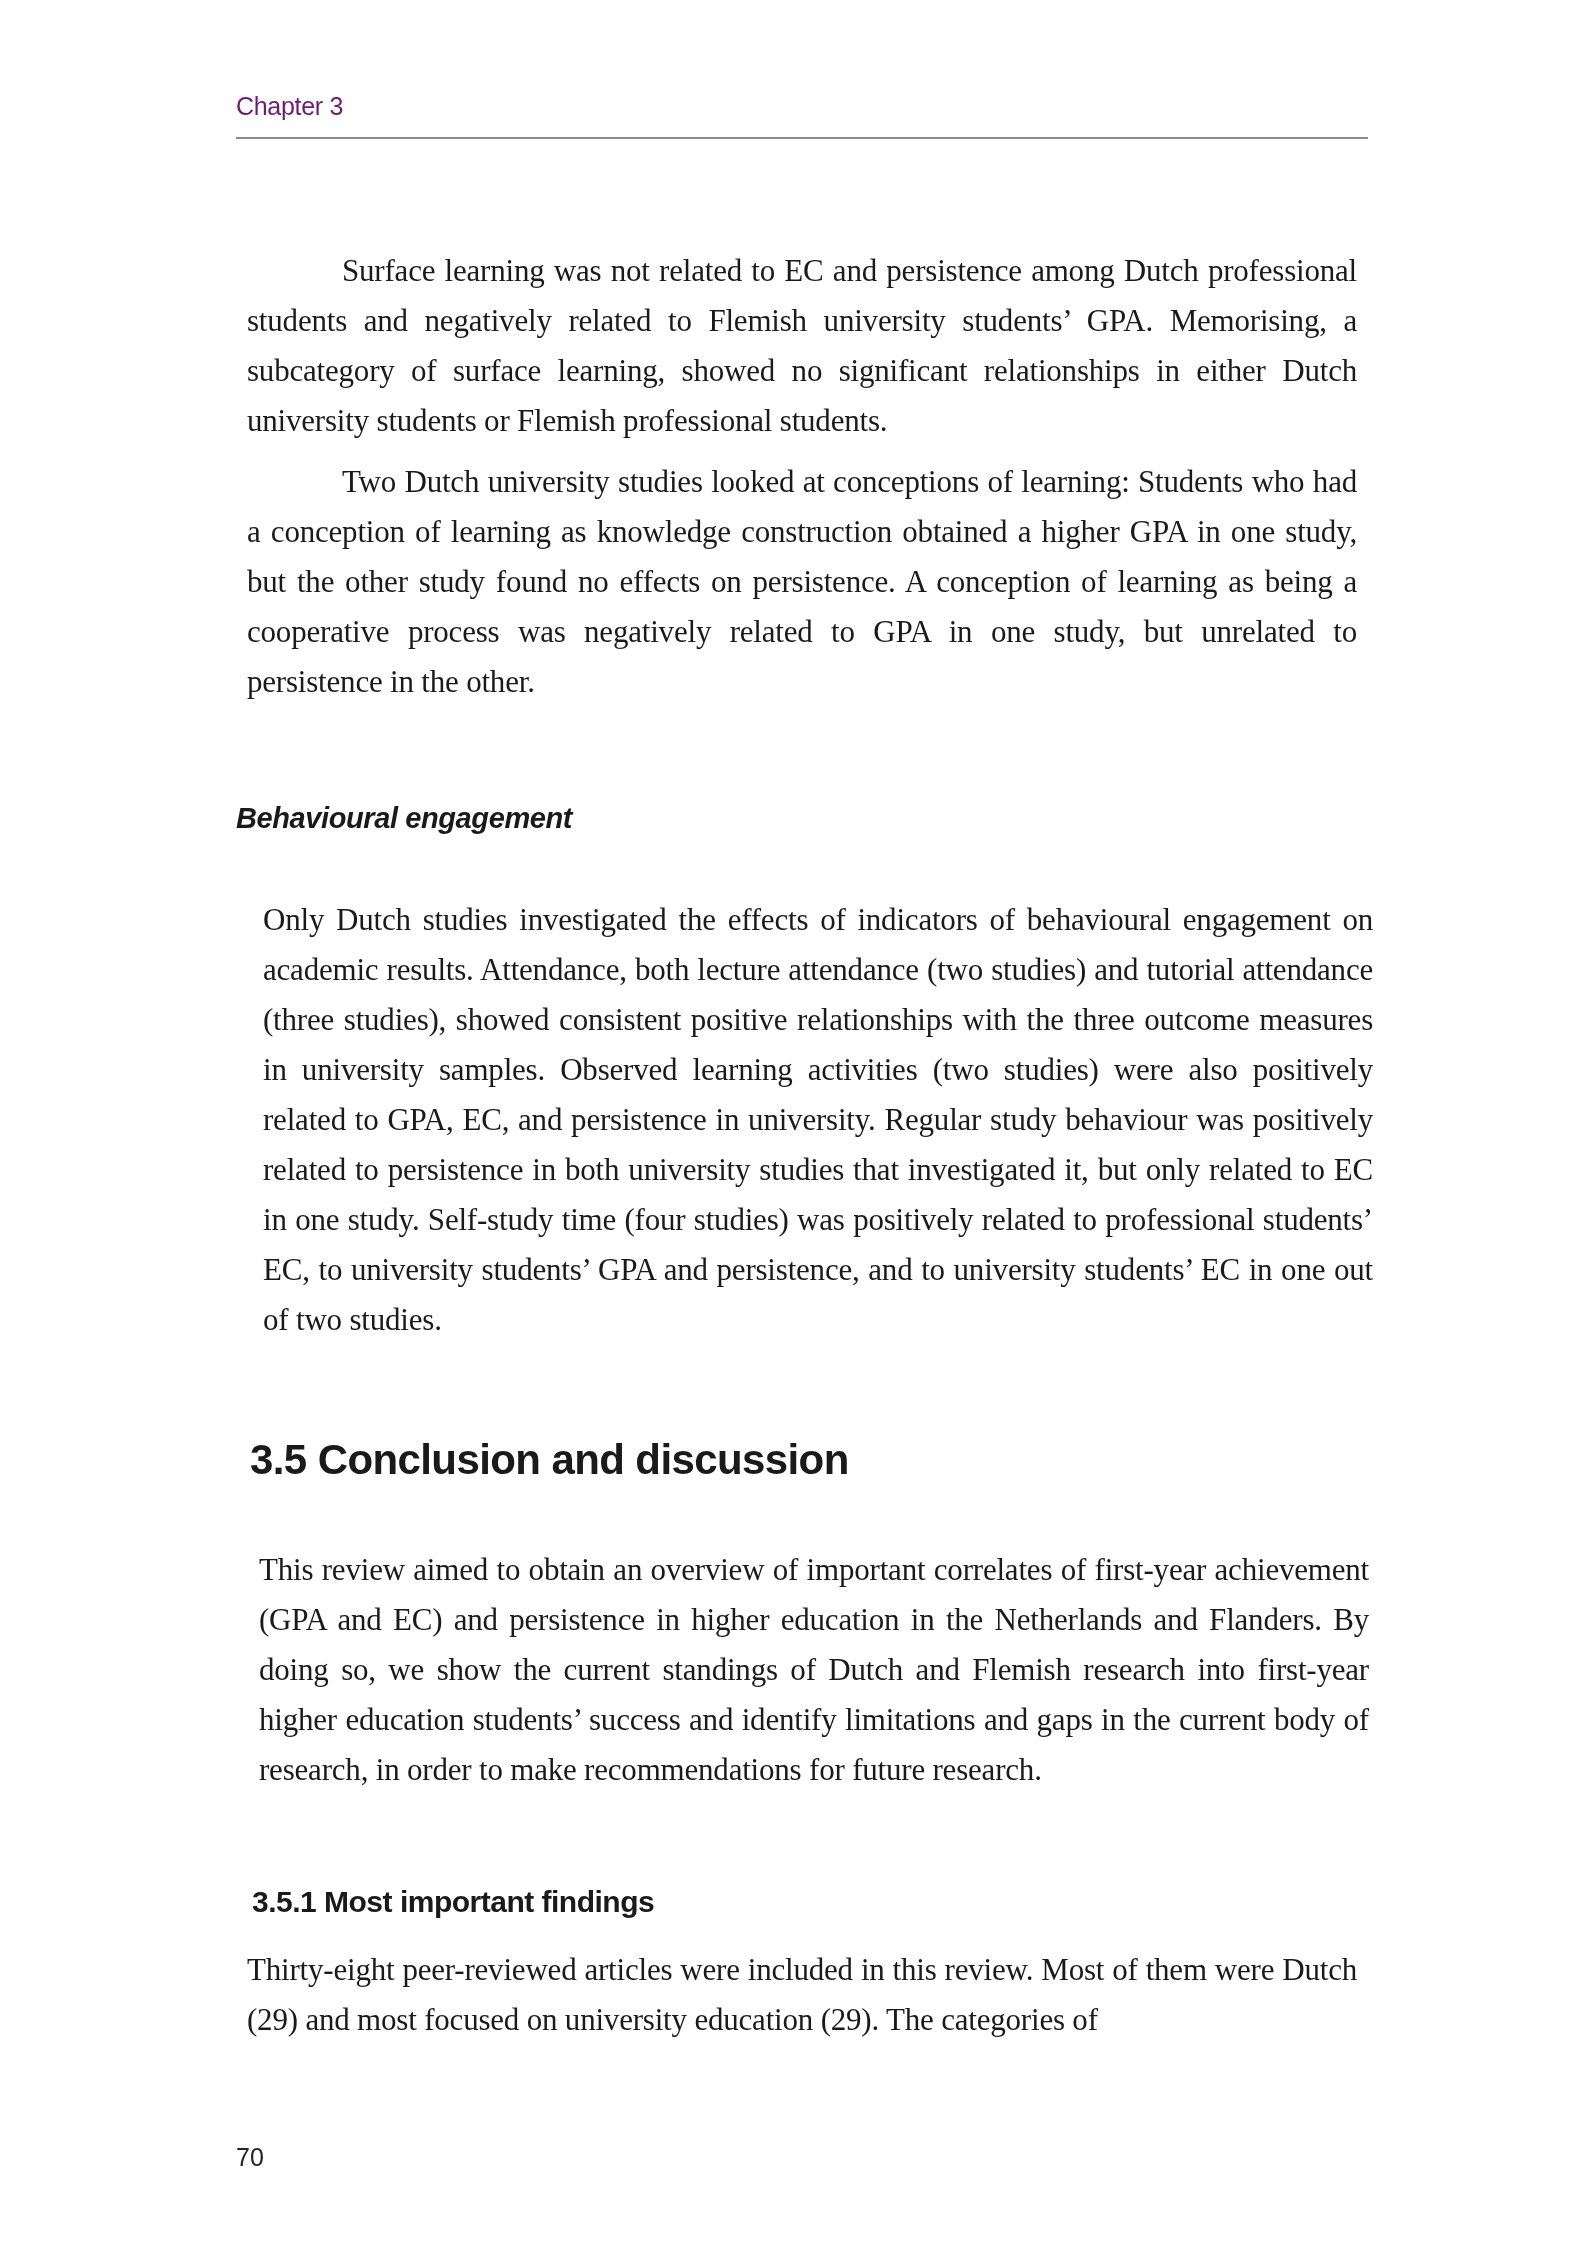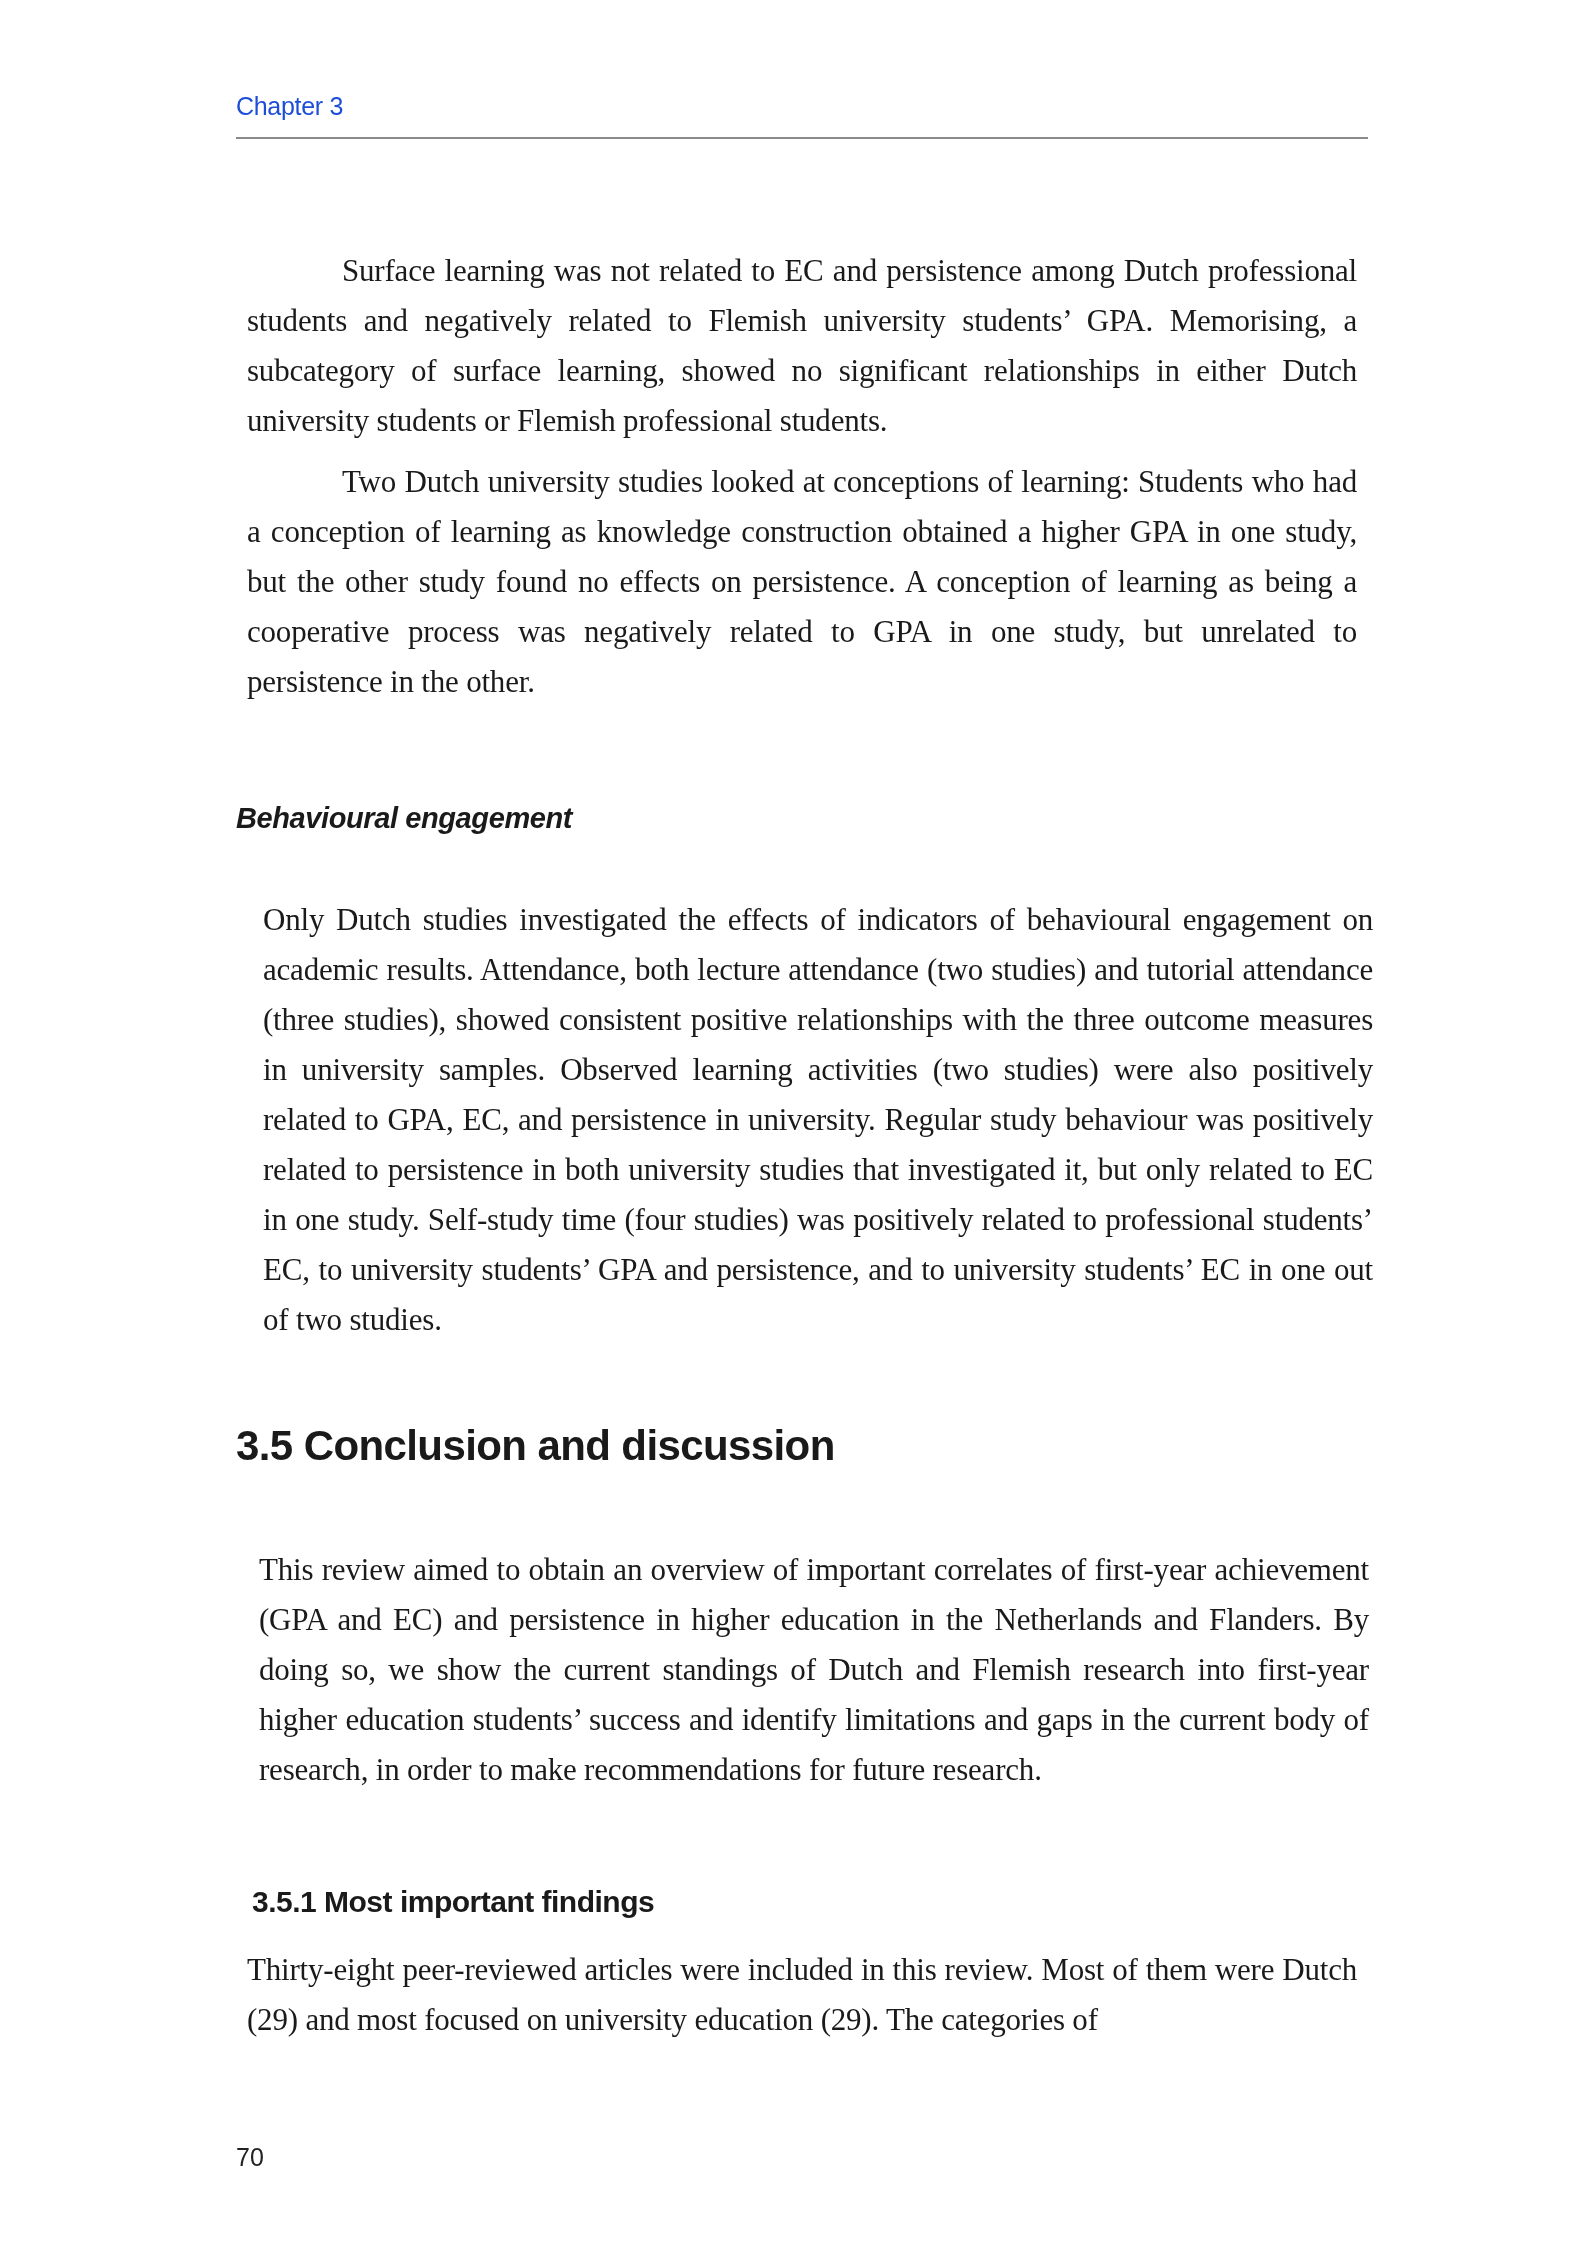--- a/index.html
+++ b/index.html
@@ -19,21 +19,21 @@
       left: 236px;
       top: 0;
       width: 1132px;
     }
     .running-header {
       position: absolute;
       top: 92px;
       left: 0;
       font-family: "Liberation Sans", sans-serif;
       font-size: 25px;
-      color: #1d4ed8;
+      color: #701a75;
       letter-spacing: -0.3px;
     }
     .header-rule {
       position: absolute;
       top: 137px;
       left: 0;
       width: 1132px;
       height: 0;
       border-top: 2px solid #8a8a8a;
     }
@@ -72,21 +72,21 @@
       width: 1132px;
     }
     .section-heading {
       position: absolute;
       top: 1422px;
       left: 0;
       font-family: "Liberation Sans", sans-serif;
       font-weight: bold;
       font-size: 42px;
       letter-spacing: -0.6px;
-      margin: 0;
+      margin: 14px;
       color: #1a1a1a;
     }
     .block-3 {
       position: absolute;
       top: 1534px;
       left: 12px;
       width: 1132px;
     }
     .subsection-heading {
       position: absolute;

